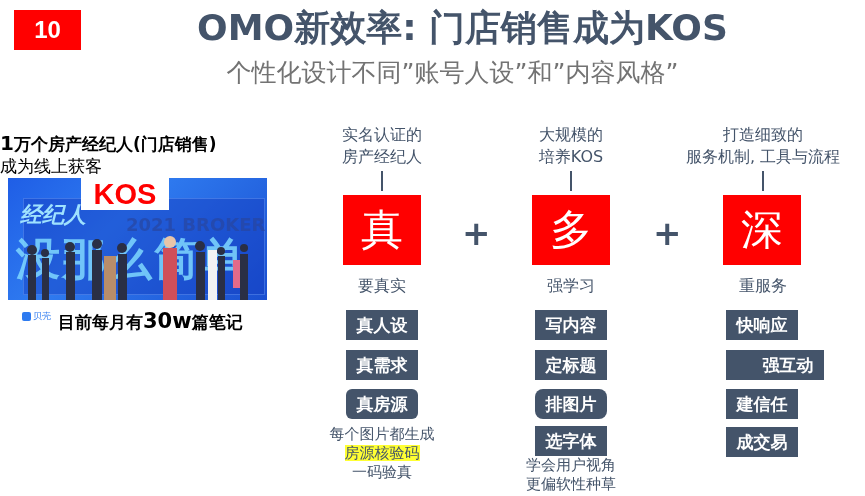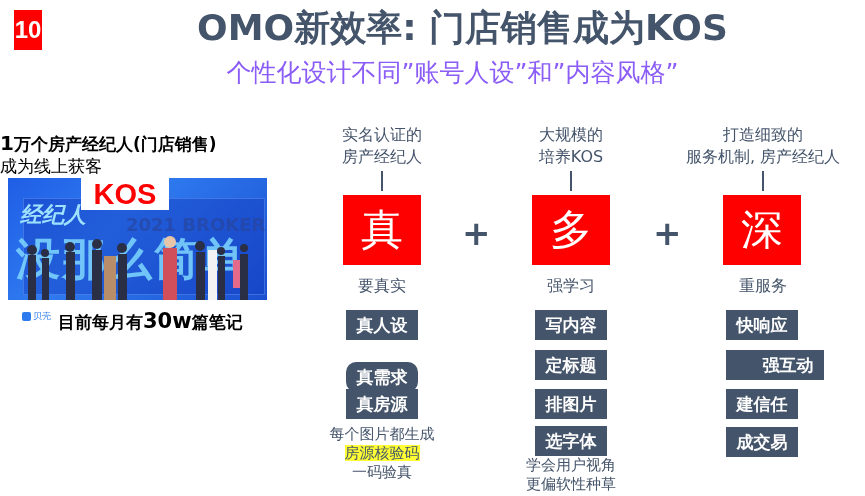--- a/index.html
+++ b/index.html
@@ -1,24 +1,24 @@
 <!DOCTYPE html>
 <html><head>
 <meta charset="utf-8">
 <style>
   html, body { margin:0; padding:0; }
   body { width:865px; height:496px; background:#ffffff; position:relative; overflow:hidden;
          font-family:"DejaVu Sans","Liberation Sans",sans-serif; color:#44546a; }
   .abs { position:absolute; }
-  .badge { left:14px; top:10px; width:28px; height:40px; background:#ff0000; color:#fff;
+  .badge { left:14px; top:10px; width:67px; height:40px; background:#ff0000; color:#fff;
            font-weight:bold; font-size:24px; display:flex; align-items:center; justify-content:center;
            font-family:"Liberation Sans",sans-serif; }
   .title { left:0; width:865px; top:4px; text-align:center; font-size:36px; font-weight:bold; color:#44546a;
            letter-spacing:0px; padding-left:60px; box-sizing:border-box; }
-  .subtitle { left:0; width:865px; top:56px; text-align:center; font-size:25px; color:#8b5cf6;
+  .subtitle { left:0; width:865px; top:56px; text-align:center; font-size:25px; color:#737373;
               padding-left:40px; box-sizing:border-box; }
   .left-head { left:0; width:275px; top:132px; font-size:17px; color:#000; font-weight:bold; line-height:22px; }
   .left-head .num { font-size:20px; }
   .left-head .l2 { font-weight:normal; }
   .banner { left:8px; top:178px; width:259px; height:122px; background:linear-gradient(135deg,#1f5ee6 0%,#2f7bf0 40%,#1a4fd0 100%); overflow:hidden; }
   .banner .inner-panel { position:absolute; left:15px; top:20px; width:240px; height:95px; background:rgba(20,60,190,0.45); border:1px solid rgba(120,170,255,0.4); }
   .banner .kos-box { position:absolute; left:73px; top:0px; width:88px; height:32px; background:#fff; color:#ff0000;
                      font-weight:bold; font-size:29px; display:flex; align-items:center; justify-content:center; font-family:"Liberation Sans",sans-serif; }
   .banner .t1 { position:absolute; left:12px; top:22px; font-size:22px; font-weight:bold; color:#9fe2ff; font-style:italic; }
   .banner .t2 { position:absolute; left:8px; top:52px; font-size:44px; font-weight:bold; color:#7fd8ff; letter-spacing:2px; opacity:0.85; }
@@ -96,55 +96,55 @@
 
 <div class="col" style="left:282px;">
   <div class="cap" style="top:124px;">
     <div>实名认证的</div>
     <div>房产经纪人</div>
   </div>
   <div class="vline" style="left:99px;"></div>
   <div class="redbox" style="left:61px;">真</div>
   <div class="sub">要真实</div>
   <div class="tag" style="left:64px; top:310px;">真人设</div>
-  <div class="tag" style="left:64px; top:362px;border-radius:10px;">真需求</div>
-  <div class="tag" style="left:64px; top:389px;">真房源</div>
+  <div class="tag" style="left:64px; top:350px;">真需求</div>
+  <div class="tag" style="left:64px; top:389px;border-radius:6px;">真房源</div>
   <div class="foot" style="top:425px;font-family:Liberation Serif, serif;">
     <div>每个图片都生成</div>
     <div><span class="hl">房源核验码</span></div>
     <div>一码验真</div>
   </div>
 </div>
 
 <div class="plus" style="left:462px;">+</div>
 
 <div class="col" style="left:471px;">
   <div class="cap" style="top:124px;">
     <div>大规模的</div>
     <div>培养KOS</div>
   </div>
   <div class="vline" style="left:99px;"></div>
   <div class="redbox" style="left:61px;">多</div>
   <div class="sub">强学习</div>
   <div class="tag" style="left:64px; top:310px;">写内容</div>
   <div class="tag" style="left:64px; top:350px;">定标题</div>
-  <div class="tag" style="left:64px; top:389px;">排图片</div>
+  <div class="tag" style="left:64px; top:389px;border-radius:8px;">排图片</div>
   <div class="tag" style="left:64px; top:426px;">选字体</div>
   <div class="foot" style="top:456px;">
     <div>学会用户视角</div>
     <div>更偏软性种草</div>
   </div>
 </div>
 
 <div class="plus" style="left:653px;">+</div>
 
 <div class="col" style="left:663px;">
   <div class="cap" style="top:124px;">
     <div>打造细致的</div>
-    <div>服务机制, 房产经纪人</div>
+    <div>服务机制, 工具与流程</div>
   </div>
   <div class="vline" style="left:99px;"></div>
   <div class="redbox" style="left:60px;">深</div>
   <div class="sub">重服务</div>
   <div class="tag" style="left:63px; top:310px;">快响应</div>
   <div class="tag" style="left:63px; top:350px;padding-left:26px;">强互动</div>
   <div class="tag" style="left:63px; top:389px;">建信任</div>
   <div class="tag" style="left:63px; top:427px;">成交易</div>
 </div>
 

